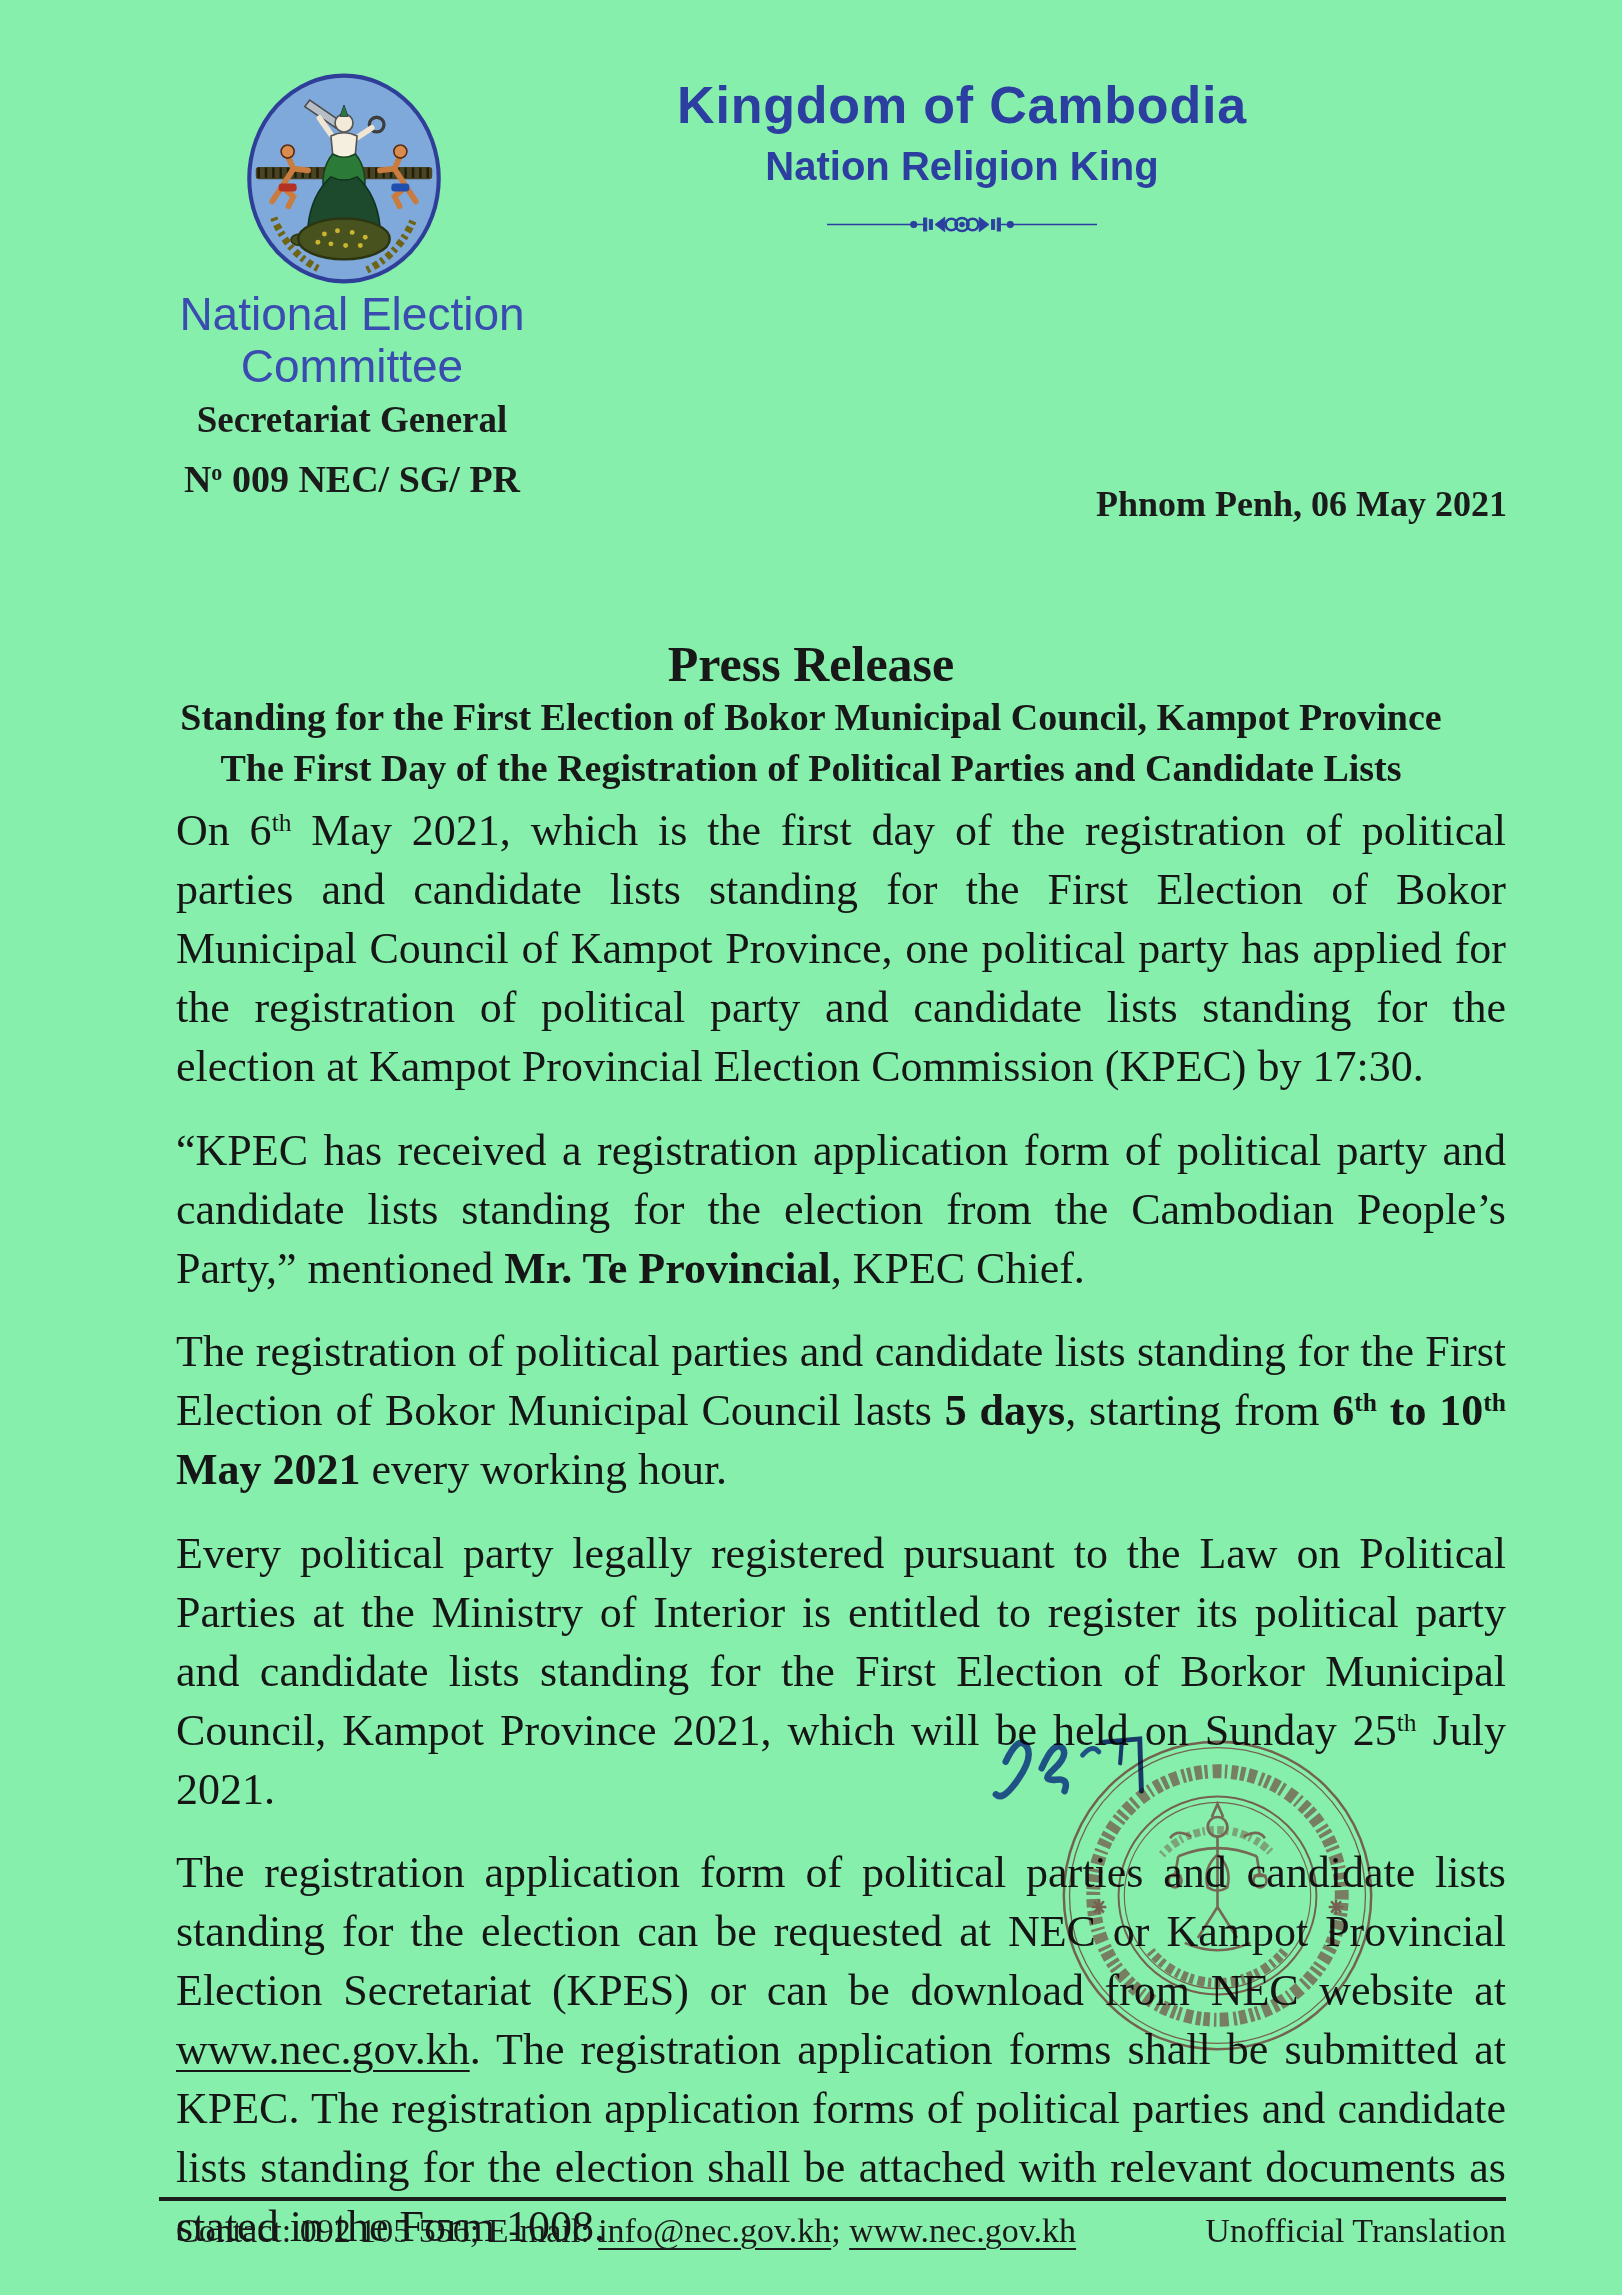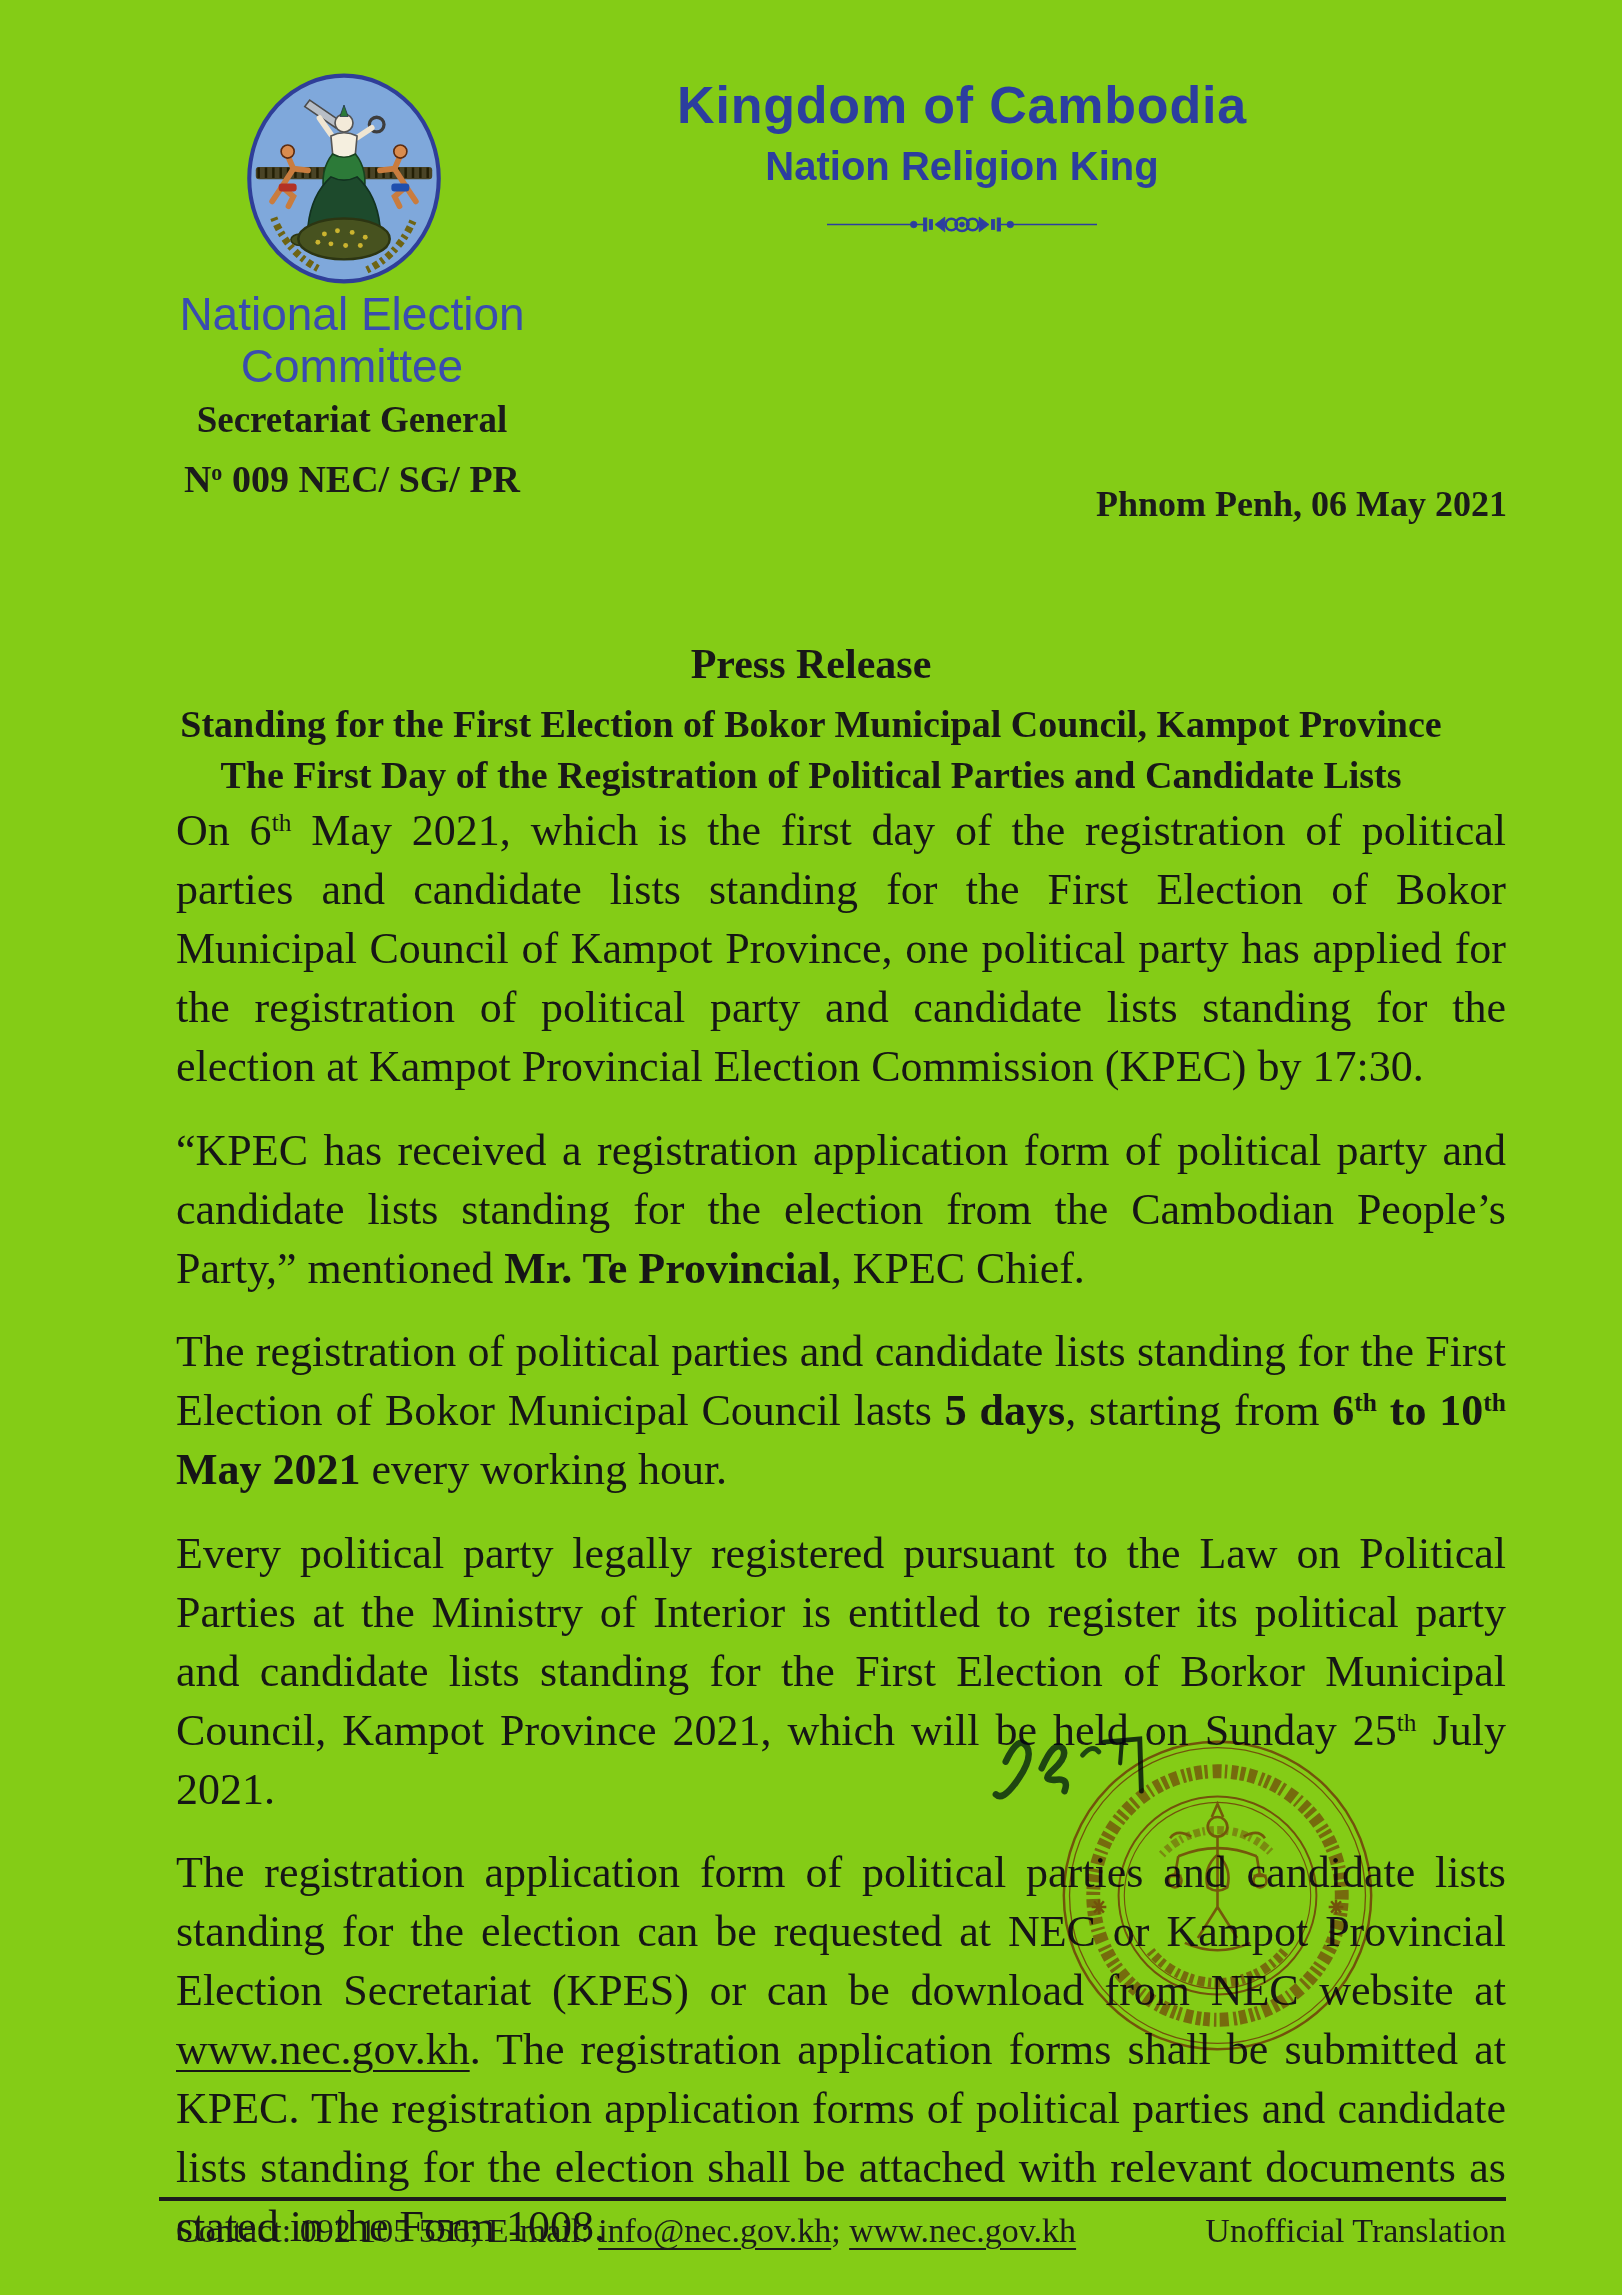--- a/index.html
+++ b/index.html
@@ -1,37 +1,37 @@
 <!DOCTYPE html>
 <html style="font-size:13px"><head>
 <meta charset="utf-8">
 <style>
   html,body{margin:0;padding:0;background:#e8e8e8;}
   .page{
     position:relative;
     width:1623px;height:2295px;
-    background:#84cc16;
+    background:#86efac;
     font-family:"Liberation Serif", serif;
     color:#161616;
     overflow:hidden;
   }
   
   .emblem{position:absolute;left:246px;top:72px;width:196px;height:213px;}
   .hdr-center{position:absolute;left:573px;top:70px;width:778px;text-align:center;}
   .kingdom{font-family:"Liberation Sans",sans-serif;font-weight:700;font-size:52px;line-height:70px;color:#2c3e9f;letter-spacing:0.8px;}
   .motto{font-family:"Liberation Sans",sans-serif;font-weight:700;font-size:40px;line-height:52px;color:#2c3e9f;}
   .divider{margin-top:21px;}
   .org-block{position:absolute;left:78px;top:288px;width:548px;text-align:center;}
   .org{font-family:"Liberation Sans",sans-serif;font-size:46px;line-height:52px;color:#3a4cb0;}
   .dept{font-weight:700;font-size:37px;line-height:46px;margin-top:4.9px;color:#1b1b1b;}
   .refno{font-weight:700;font-size:38px;line-height:46px;margin-top:13px;color:#1b1b1b;}
   .dateline{position:absolute;right:116px;top:483px;font-weight:700;font-size:36px;color:#1b1b1b;}
   
   .title-block{position:absolute;left:90px;top:639px;width:1442px;text-align:center;font-weight:700;color:#181818;}
-  .kicker{font-size:42px;line-height:51px;margin-bottom:9px;}
+  .kicker{font-size:50px;line-height:51px;margin-bottom:2px;}
   .doc-title{font-size:38px;line-height:51px;}
   
   .body-text{position:absolute;left:176px;top:801px;width:1330px;z-index:1;}
   .body-text p{margin:0 0 24.6px 0;font-size:44px;line-height:59px;text-align:justify;color:#161616;}
   .b{font-weight:700;}
   .u{text-decoration:underline;text-underline-offset:5.7px;text-decoration-thickness:1.6px;}
   sup.sup{font-size:0.58em;line-height:0;vertical-align:0.55em;}
   
   .stamp{position:absolute;left:1054px;top:1732px;width:327px;height:327px;z-index:2;mix-blend-mode:multiply;opacity:.92;}
   .signature{position:absolute;left:991px;top:1719px;width:188px;height:123px;z-index:3;mix-blend-mode:multiply;}

